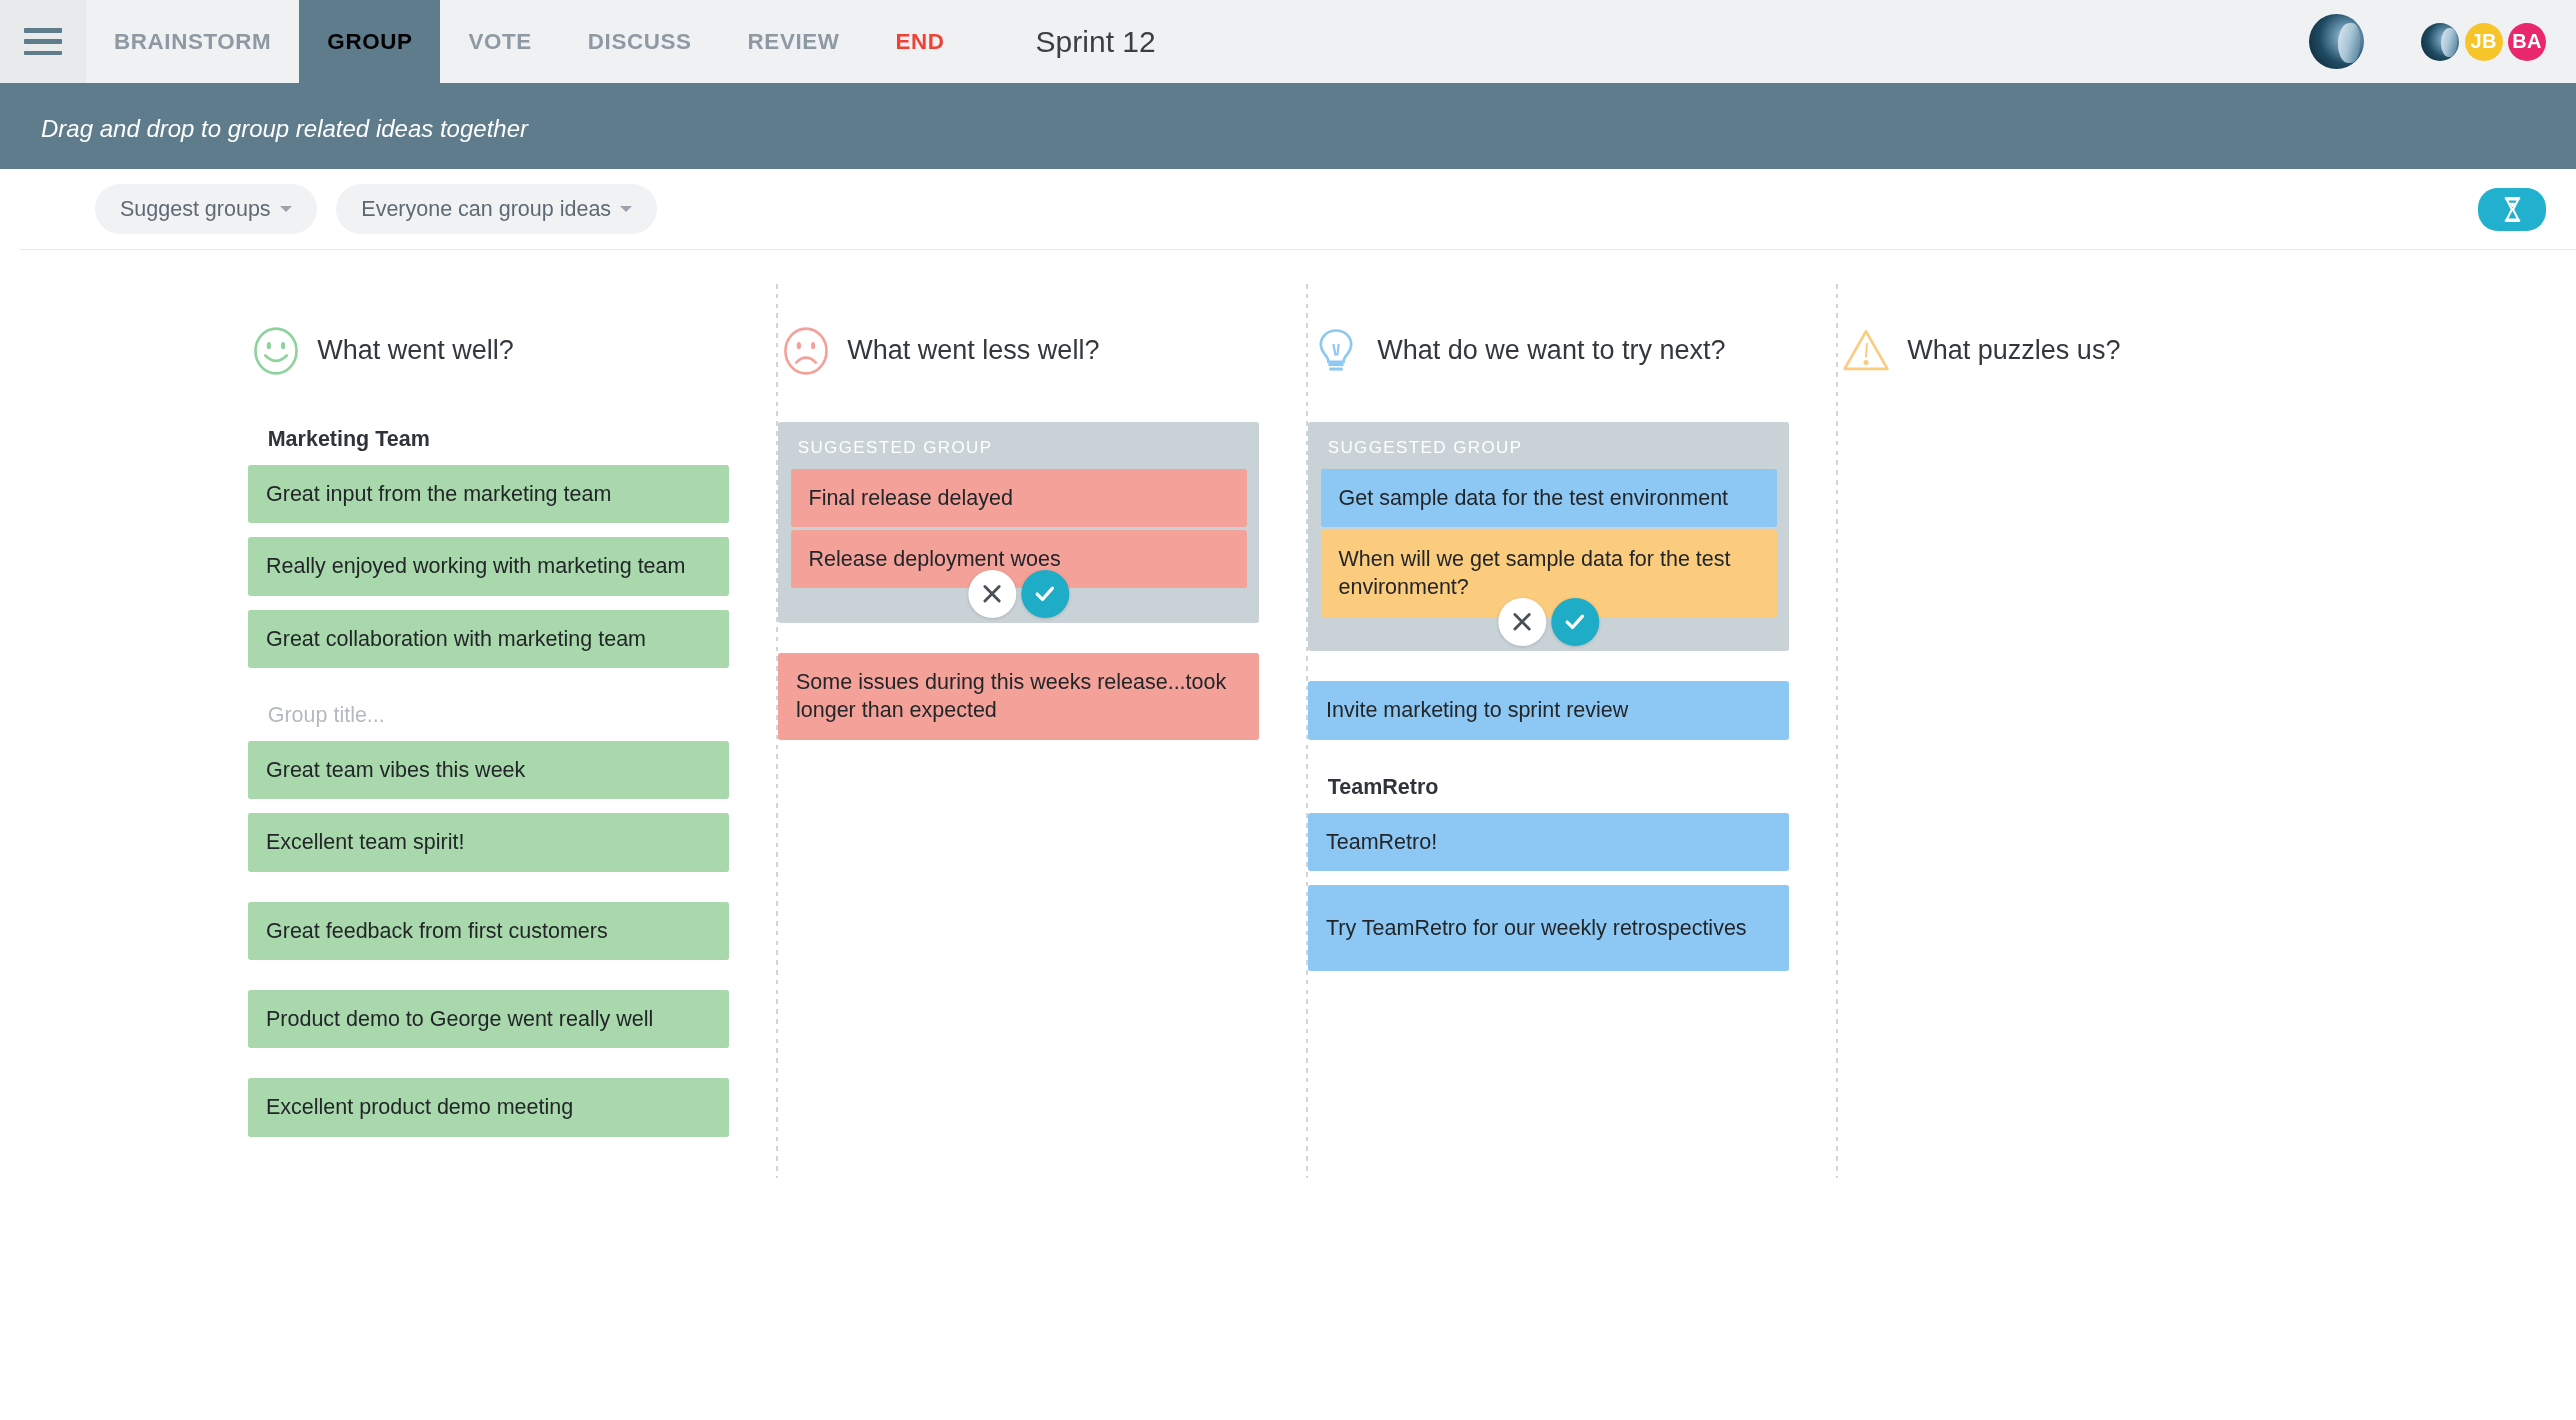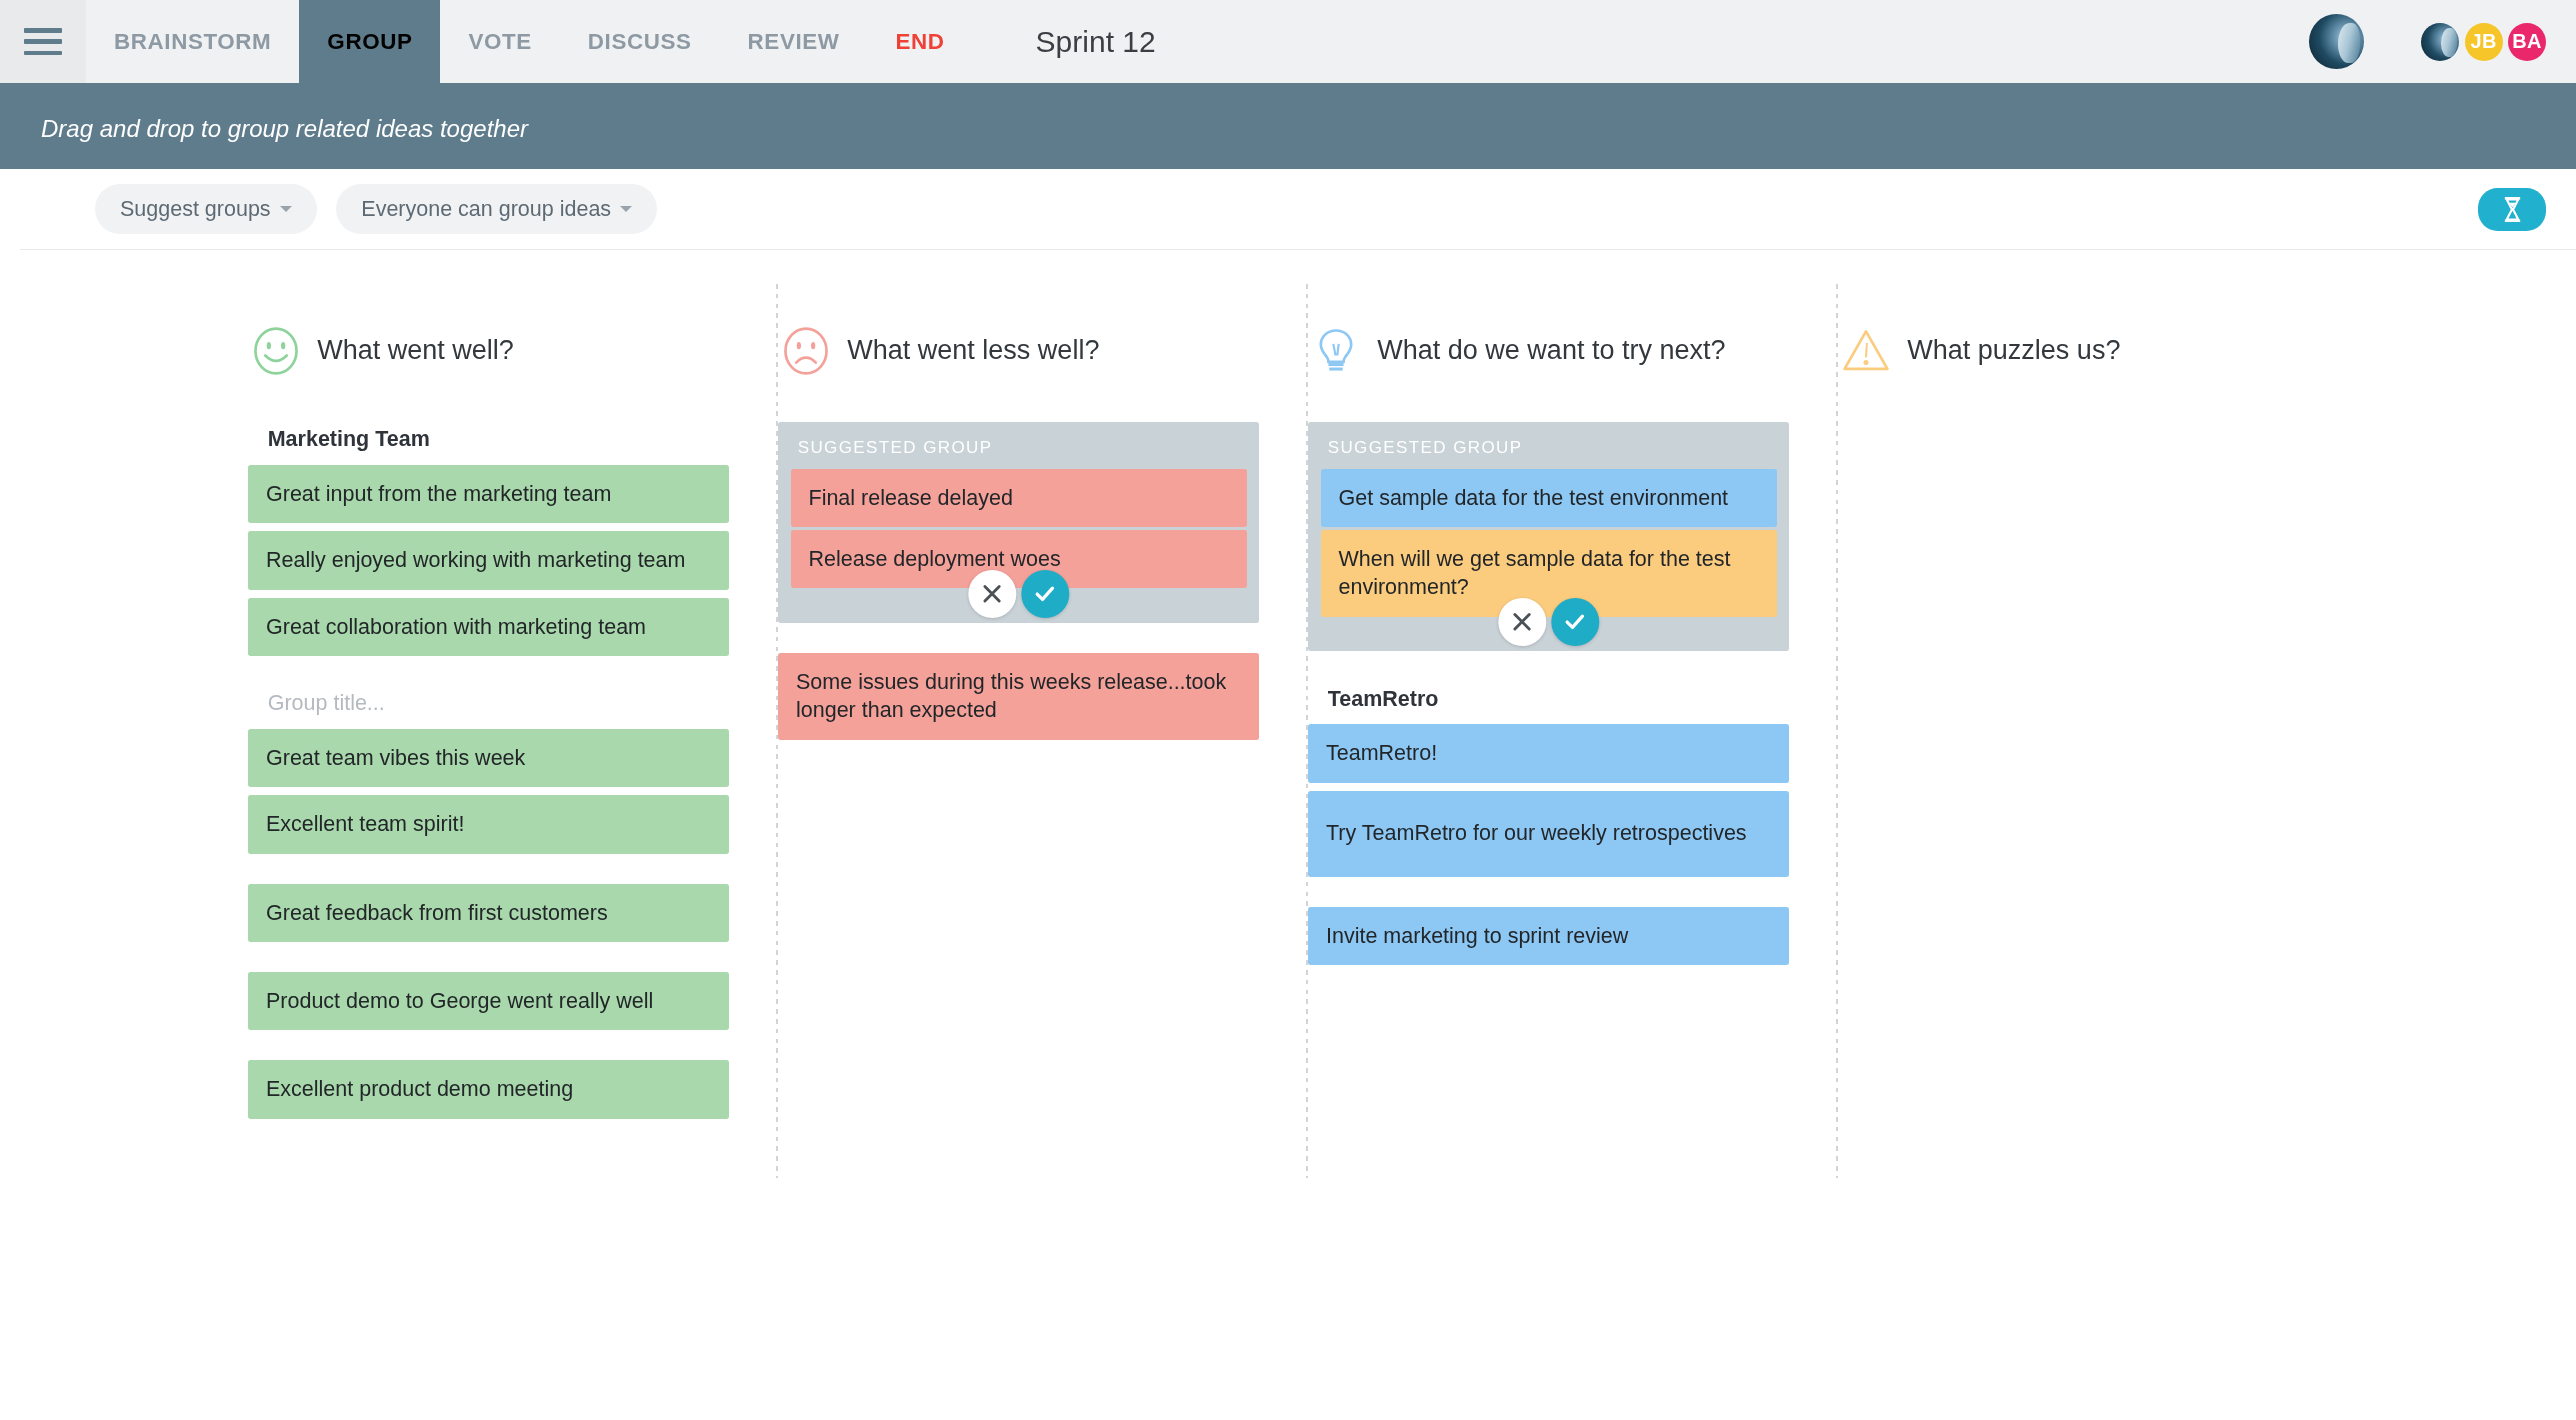--- a/index.html
+++ b/index.html
@@ -232,21 +232,21 @@
     color: #b4bac0;
     font-weight: normal;
   }
   .group-block { margin-bottom: 30px; }
   .card {
     border-radius: 2.7px;
     padding: 15px 18px;
     font-size: 21.5px;
     line-height: 1.32;
     color: #222629;
-    margin-bottom: 8px;
+    margin-bottom: 14px;
     cursor: pointer;
     min-height: 55px;
     display: flex;
     align-items: center;
   }
   .card.green  { background: #a8d8ab; }
   .card.red    { background: #f4a19a; }
   .card.blue   { background: #8dc8f4; }
   .card.orange { background: #fbcb7e; }
   .card.tall   { min-height: 86px; }
@@ -442,26 +442,26 @@
             </svg>
           </button>
           <button class="action-btn action-accept">
             <svg width="23" height="23" viewBox="0 0 24 24">
               <path d="M4 12.6 L9.6 18.2 L20 6.4" fill="none" stroke="#fff" stroke-width="3.4" stroke-linecap="round" stroke-linejoin="round"></path>
             </svg>
           </button>
         </div>
       </div>
       <div class="group-block">
+        <div class="card blue">Invite marketing to sprint review</div>
+      </div>
+      <div class="group-block">
         <div class="group-title">TeamRetro</div>
         <div class="card blue">TeamRetro!</div>
         <div class="card blue tall">Try TeamRetro for our weekly retrospectives</div>
-      </div>
-      <div class="group-block">
-        <div class="card blue">Invite marketing to sprint review</div>
       </div>
     </div>
     <div class="column">
       <div class="col-header">
         <div class="col-icon">
           <svg width="50" height="50" viewBox="0 0 56 56">
             <path d="M28 6 L52 48 L4 48 Z" fill="none" stroke="#fbcb7e" stroke-width="3" stroke-linejoin="round"></path>
             <path d="M28 19 L30 19 L29.2 35 L26.8 35 Z" fill="#fbcb7e"></path>
             <circle cx="28" cy="41" r="2.8" fill="#fbcb7e"></circle>
           </svg>

